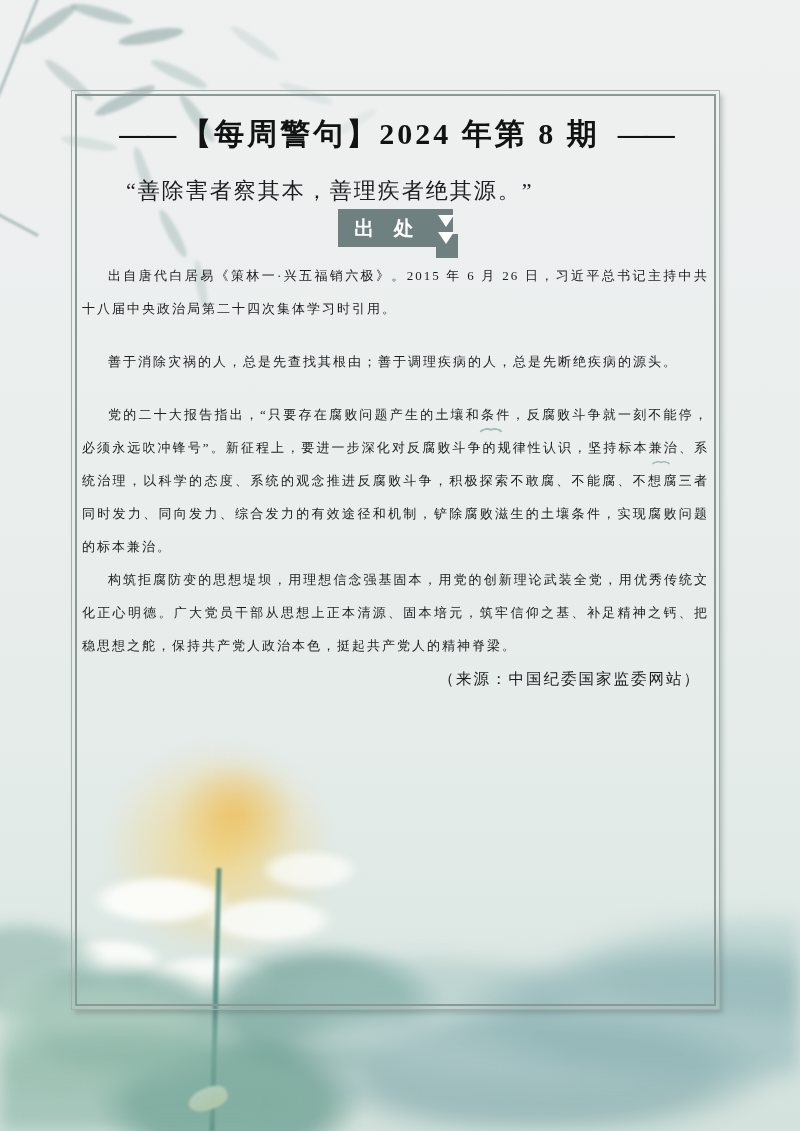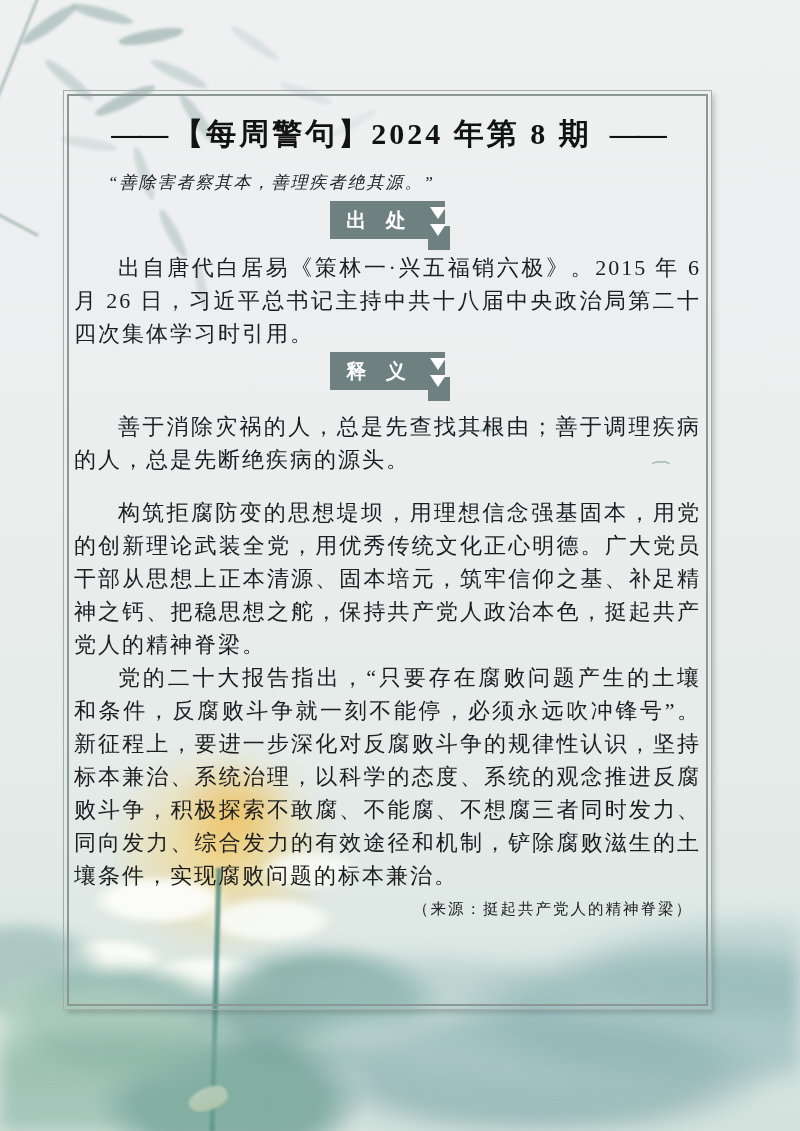--- a/index.html
+++ b/index.html
@@ -19,56 +19,56 @@
   .bg{position:absolute;inset:0;overflow:hidden;}
   .wash{position:absolute;filter:blur(10px);}
   .leaf{position:absolute;border-radius:50%;filter:blur(1.5px);}
   .stem{position:absolute;filter:blur(1px);}
   .bird{position:absolute;width:26px;height:10px;opacity:.5;}
   .bird::before,.bird::after{content:"";position:absolute;width:13px;height:9px;border:2px solid transparent;border-top-color:#5f8d89;border-radius:50%;top:0;}
   .bird::before{left:0;transform:rotate(-10deg);}
   .bird::after{right:0;transform:rotate(10deg);}
   
   .frame{
-    position:absolute;left:63px;top:90px;width:649px;height:920px;box-sizing:border-box;
+    position:absolute;left:71px;top:90px;width:649px;height:920px;box-sizing:border-box;
     border:1.5px solid var(--frame-outer);padding:3px;
     box-shadow:2.5px 3.5px 5px rgba(90,105,100,.35);
   }
   .frame-inner{
     width:100%;height:100%;box-sizing:border-box;
     border:2.5px solid var(--frame-inner);
     padding:10px 5px 0 5px;overflow:hidden;
   }
   
   .title{
     margin:8px 0 0;text-align:center;font-size:30px;font-weight:bold;
     letter-spacing:3px;line-height:40px;color:#121212;white-space:nowrap;
   }
   .dash{letter-spacing:-3px;}
   .dash-left{margin-right:8px;}
   .dash-right{margin-left:18px;}
   .quote{
-    margin:12px 0 0;font-size:17px;letter-spacing:2px;line-height:33px;
-    text-indent:2em;text-align:justify;font-style:italic;
+    margin:20px 0 0;font-size:22px;letter-spacing:2px;line-height:33px;
+    text-indent:2em;text-align:justify;
   }
   .sec-label{
     width:fit-content;margin:2px auto 0;position:relative;
     background:var(--label-bg);color:#ffffff;
     font-family:"Liberation Sans","DejaVu Sans",sans-serif;
     font-weight:bold;font-size:20px;line-height:22px;
     letter-spacing:7px;padding:8px 32px 8px 16px;
   }
   .sec-label::after{
     content:"";position:absolute;right:-5px;bottom:-11px;width:22px;height:24px;
     background:var(--label-bg);z-index:0;
   }
   .tris{position:absolute;right:-1px;top:6px;display:flex;flex-direction:column;gap:5px;z-index:1;}
   .tri{width:0;height:0;border-left:8px solid transparent;border-right:8px solid transparent;border-top:12px solid #ffffff;}
   .sec p{
-    margin:20px 0 0;font-size:22px;letter-spacing:2px;line-height:33px;
+    margin:20px 0 0;font-size:13px;letter-spacing:2px;line-height:33px;
     text-indent:2em;text-align:justify;
   }
   .sec p + p{margin-top:0;}
   .sec.source p{margin-top:12px;}
   .attribution{
     margin:4px 0 0;text-align:right;font-size:15.5px;letter-spacing:2px;
     line-height:26px;padding-right:8px;
   }
 </style>
 </head>
@@ -134,31 +134,24 @@
         <span>出 处</span>
         <span class="tris">
             <span class="tri"></span>
             <span class="tri"></span>
           </span>
       </div>
       <p>出自唐代白居易《策林一·兴五福销六极》。2015 年 6 月 26 日，习近平总书记主持中共十八届中央政治局第二十四次集体学习时引用。</p>
     </section>
 
     <section class="sec">
-      <div class="sec-label">
-        <span>释 义</span>
-        <span class="tris">
-            <span class="tri"></span>
-            <span class="tri"></span>
-          </span>
-      </div>
       <p>善于消除灾祸的人，总是先查找其根由；善于调理疾病的人，总是先断绝疾病的源头。</p>
     </section>
 
     <section class="sec">
+      <p>党的二十大报告指出，“只要存在腐败问题产生的土壤和条件，反腐败斗争就一刻不能停，必须永远吹冲锋号”。新征程上，要进一步深化对反腐败斗争的规律性认识，坚持标本兼治、系统治理，以科学的态度、系统的观念推进反腐败斗争，积极探索不敢腐、不能腐、不想腐三者同时发力、同向发力、综合发力的有效途径和机制，铲除腐败滋生的土壤条件，实现腐败问题的标本兼治。</p>
       <p>构筑拒腐防变的思想堤坝，用理想信念强基固本，用党的创新理论武装全党，用优秀传统文化正心明德。广大党员干部从思想上正本清源、固本培元，筑牢信仰之基、补足精神之钙、把稳思想之舵，保持共产党人政治本色，挺起共产党人的精神脊梁。</p>
-      <p>党的二十大报告指出，“只要存在腐败问题产生的土壤和条件，反腐败斗争就一刻不能停，必须永远吹冲锋号”。新征程上，要进一步深化对反腐败斗争的规律性认识，坚持标本兼治、系统治理，以科学的态度、系统的观念推进反腐败斗争，积极探索不敢腐、不能腐、不想腐三者同时发力、同向发力、综合发力的有效途径和机制，铲除腐败滋生的土壤条件，实现腐败问题的标本兼治。</p>
     </section>
 
-    <p class="attribution">（来源：挺起共产党人的精神脊梁）</p>
+    <p class="attribution">（来源：中国纪委国家监委网站）</p>
 
   </div>
 </div>
 
 </body></html>

